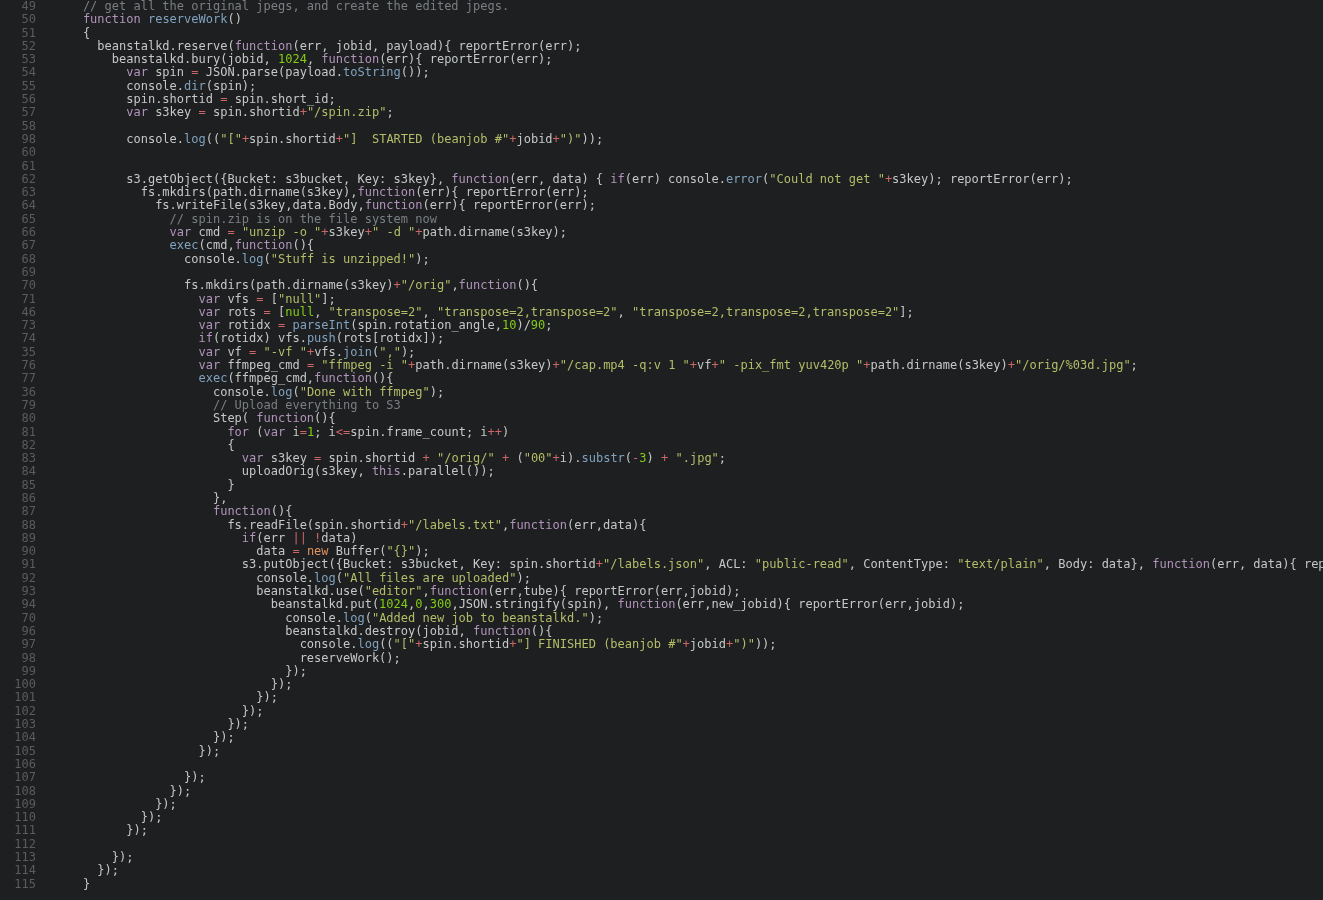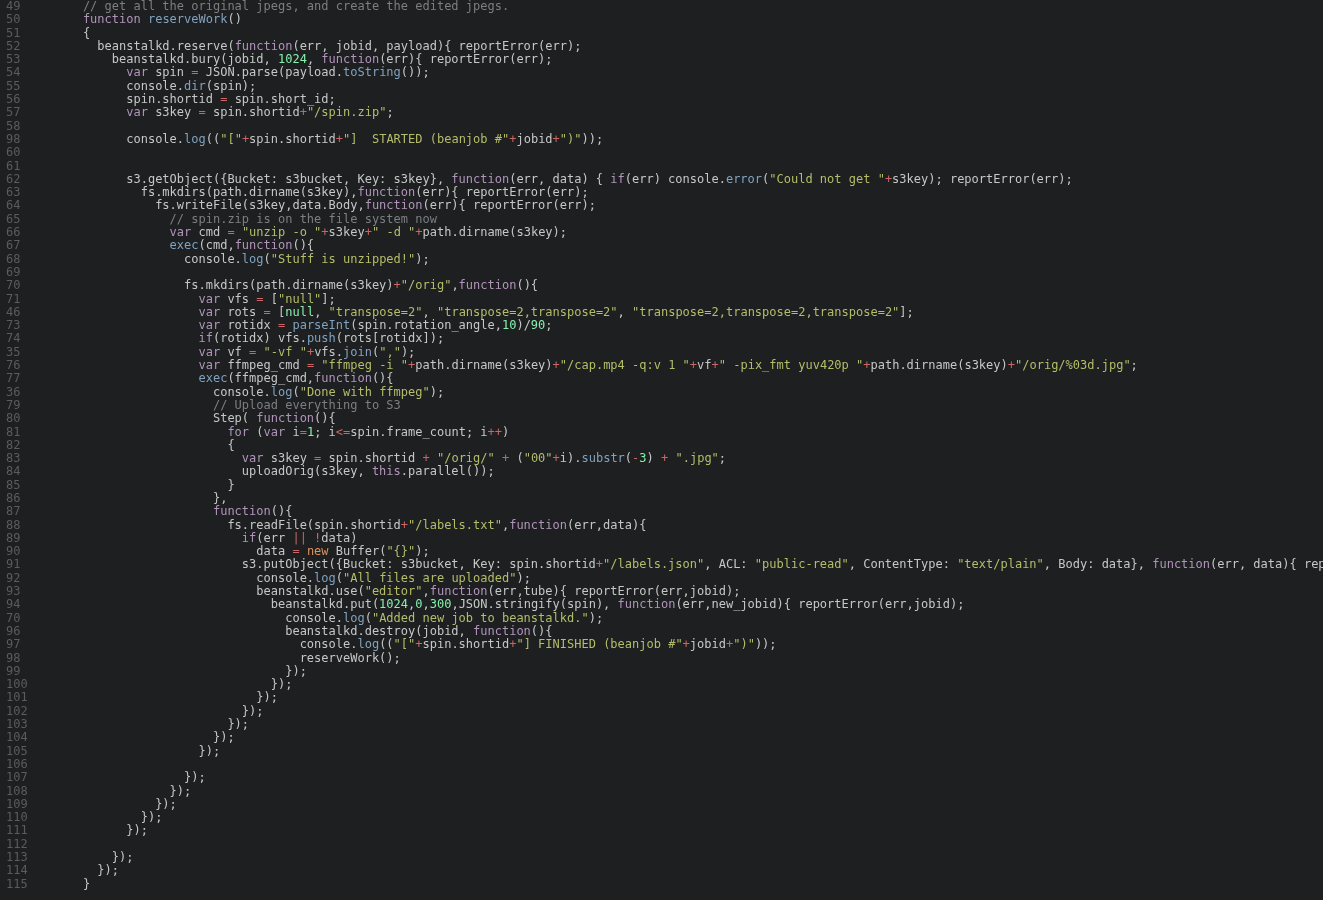--- a/index.html
+++ b/index.html
@@ -1,23 +1,23 @@
 <!DOCTYPE html>
 <html><head>
 <meta charset="utf-8">
 <style>
   html,body{margin:0;padding:0;background:#1d1f21;color:#c5c8c6;font-family:Menlo,Monaco,Consolas,monospace;font-size:12px;line-height:13.3px;}
   .editor{display:flex;min-height:900px;}
-  .gutter{background:#1d1f21;color:#5a5c5e;text-align:left;padding:0 10px 0 6px;user-select:none;min-width:30px;}
+  .gutter{background:#1d1f21;color:#5a5c5e;text-align:right;padding:0 10px 0 6px;user-select:none;min-width:30px;}
   .code{padding:0 6px 0 8px;white-space:pre;overflow:hidden;}
   .line{height:13.3px;}
   .cm{color:#7c7f82;}      
   .kw{color:#b294bb;}      
   .fn{color:#81a2be;}      
-  .num{color:#86efac;}     
+  .num{color:#84cc16;}     
   .str{color:#b5bd68;}     
   .op{color:#cc6666;}      
   .id{color:#c5c8c6;}      
   .pu{color:#c5c8c6;}      
   .new{color:#de935f;}
 </style>
 </head>
 <body>
 
 <div class="editor">

